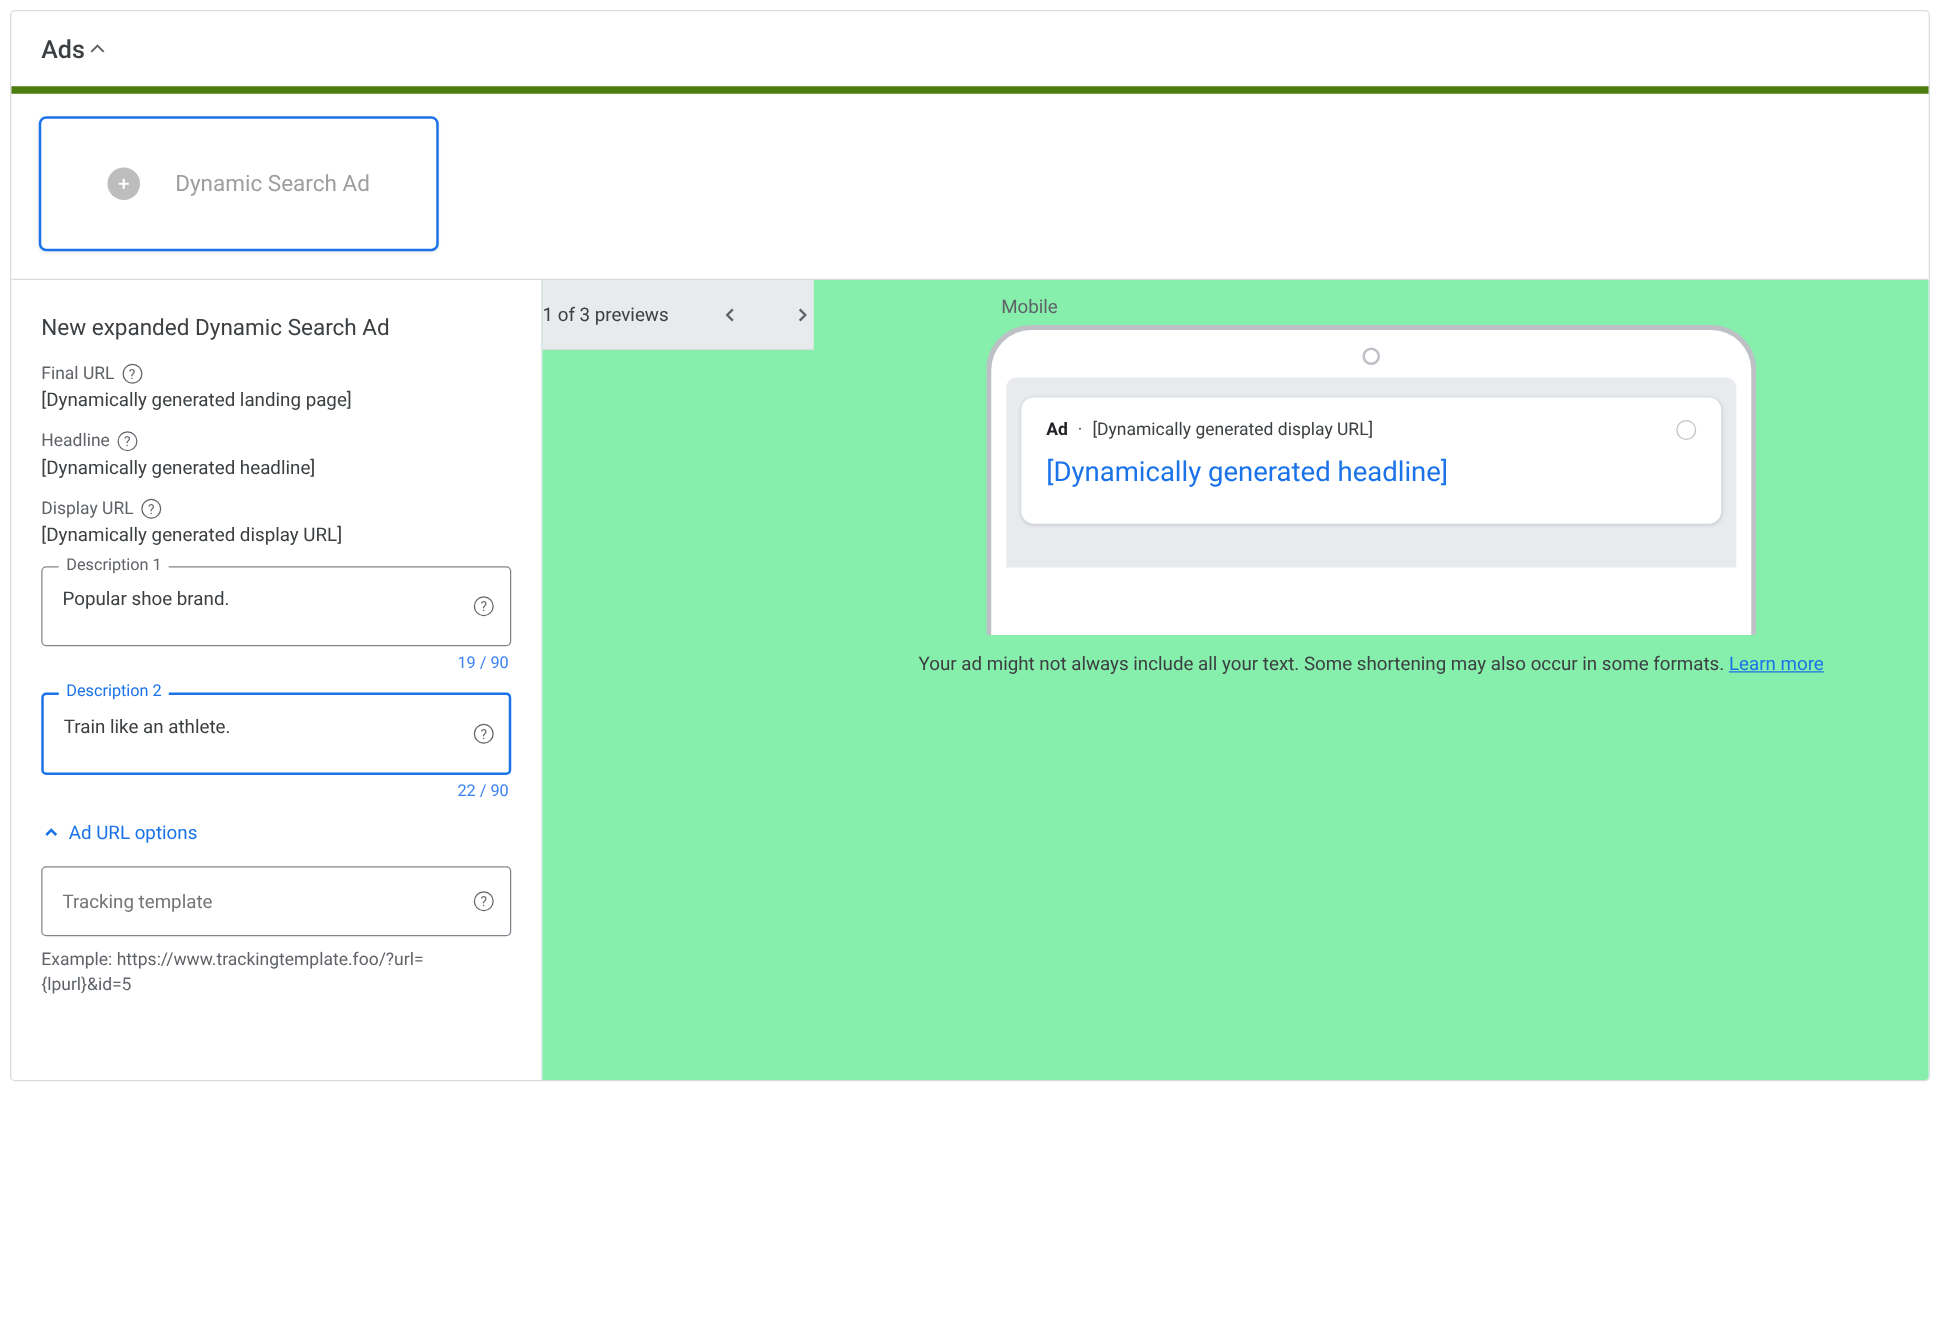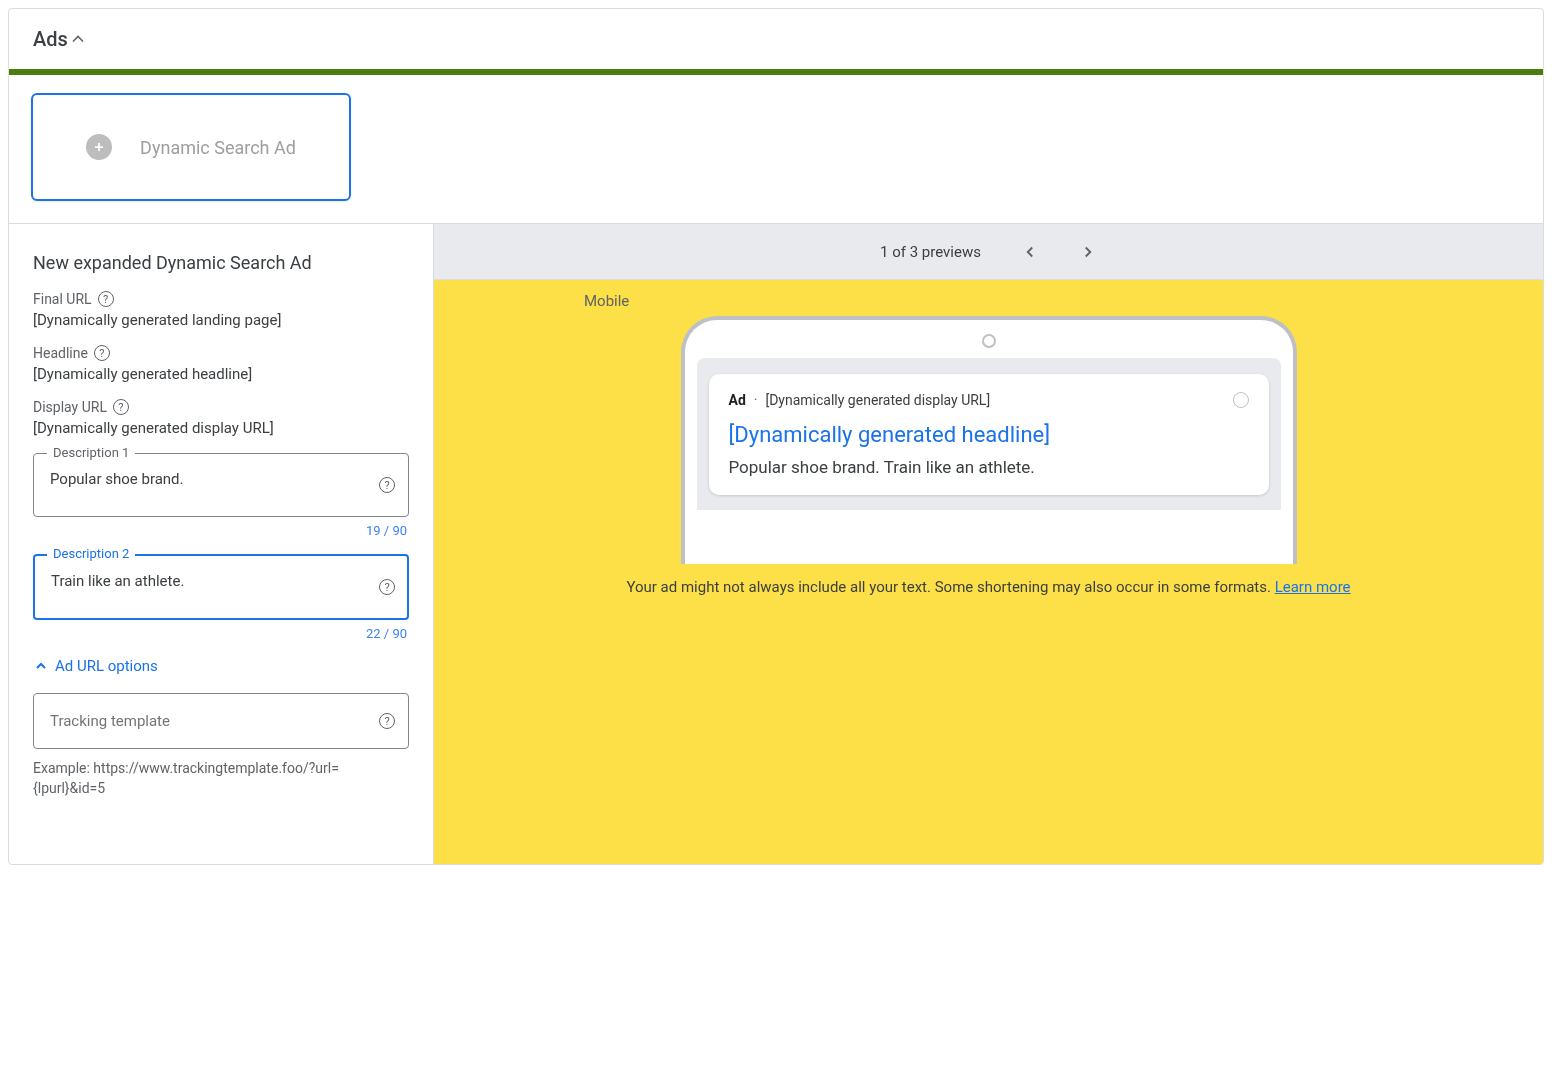--- a/index.html
+++ b/index.html
@@ -67,23 +67,23 @@
     display: flex;
     min-height: 640px;
   }
   .form-col {
     width: 425px;
     border-right: 1px solid #dadce0;
     padding: 20px 24px;
   }
   .preview-col {
     flex: 1;
-    background: #fde047;
-    display: flex;
-    flex-direction: column;
+    background: #86efac;
+    display: flex;
+    flex-direction: row;
   }
   .form-title {
     font-size: 18px;
     font-weight: 400;
     color: #3c4043;
     margin: 8px 0 18px 0;
   }
   .field-block { margin-bottom: 16px; }
   .field-label-row {
     display: flex;
@@ -351,21 +351,20 @@
           <div class="speaker"></div>
           <div class="phone-screen">
             <div class="ad-preview-card">
               <div class="ad-badge-row">
                 <span class="ad-badge">Ad</span>
                 <span class="dot">·</span>
                 <span class="display-url">[Dynamically generated display URL]</span>
                 <span class="info-icon"></span>
               </div>
               <div class="ad-headline">[Dynamically generated headline]</div>
-              <div class="ad-desc">Popular shoe brand. Train like an athlete.</div>
             </div>
           </div>
         </div>
         <div class="disclaimer">
           <span>Your ad might not always include all your text. Some shortening may also occur in some formats. </span><a href="#">Learn more</a>
         </div>
       </div>
     </div>
   </div>
 </div>

